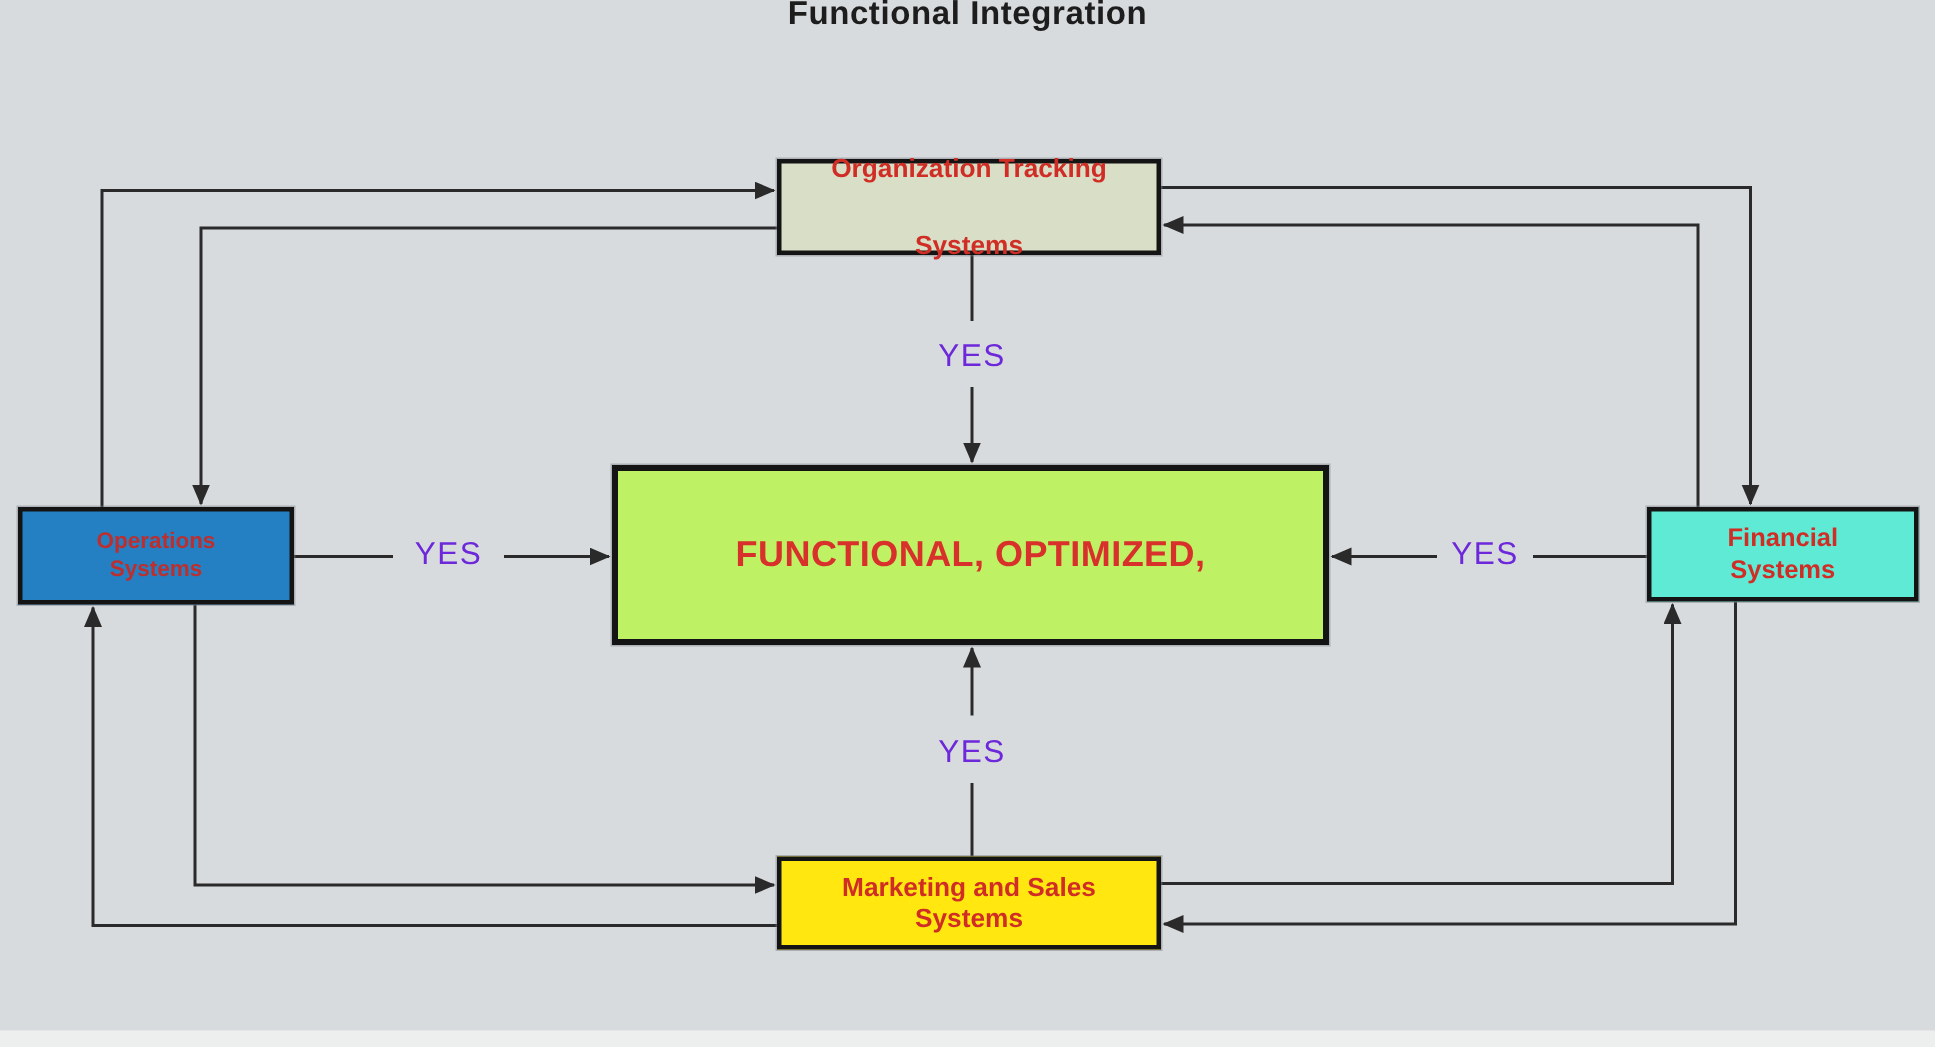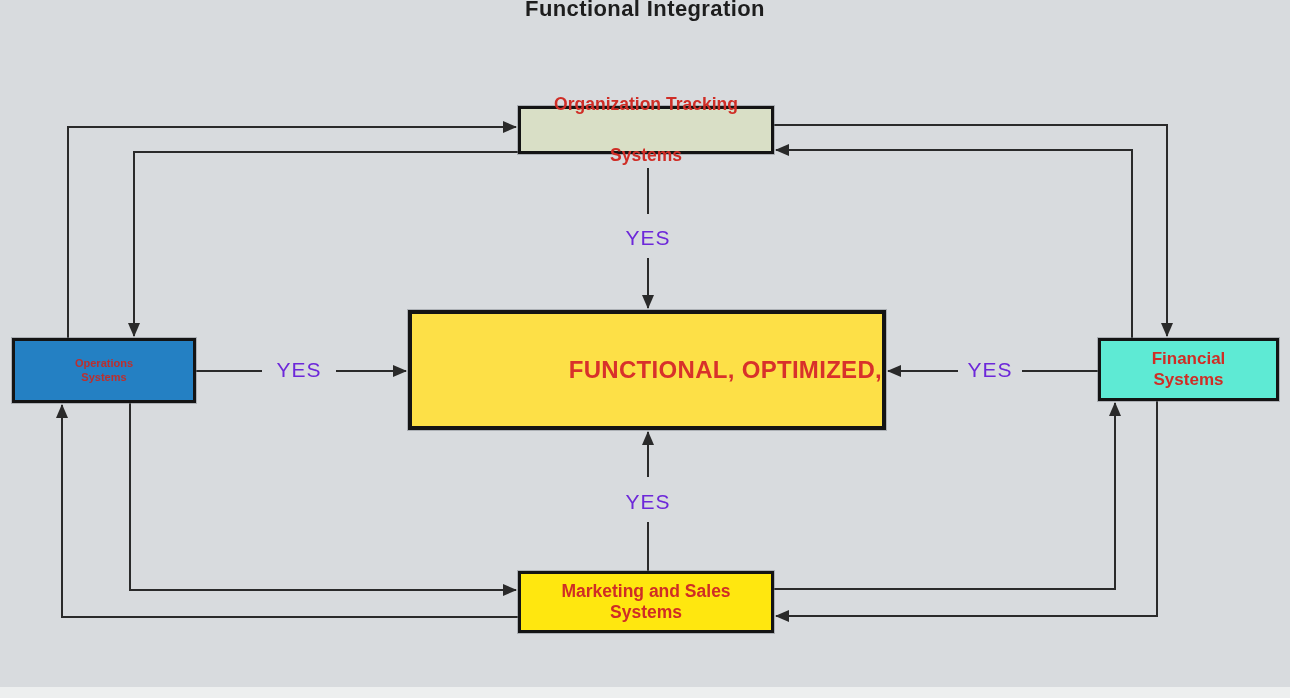--- a/index.html
+++ b/index.html
@@ -50,39 +50,38 @@
     justify-content:center;
     text-align:center;
     border:3px solid #141414;
     color:#cf2d26;
     font-weight:bold;
     line-height:1.22;
     box-shadow:0 0 0 1px rgba(120,125,130,.45);
   }
   .node span{display:block;}
   .node-top{
-    left:518px; top:106px; width:256px; height:48px;
+    left:518px; top:106px; width:256px; height:64px;
     background:#d9dfc6;
     font-size:17.5px;
     gap:30px;
   }
   .node-center{
     left:408px; top:310px; width:478px; height:120px;
-    background:#fde047;
+    background:#bef264;
     border-width:4px;
     font-size:24px;
     color:#d8312b;
     letter-spacing:0.3px;
     line-height:1.28;
-    align-items:flex-end;
   }
   .node-left{
     left:12px; top:338px; width:184px; height:65px;
     background:#2480c3;
-    font-size:11px;
+    font-size:15px;
     color:#bc2f2e;
   }
   .node-right{
     left:1098px; top:338px; width:181px; height:63px;
     background:#5eead4;
     font-size:17px;
   }
   .node-bottom{
     left:518px; top:571px; width:256px; height:62px;
     background:#ffe70f;

